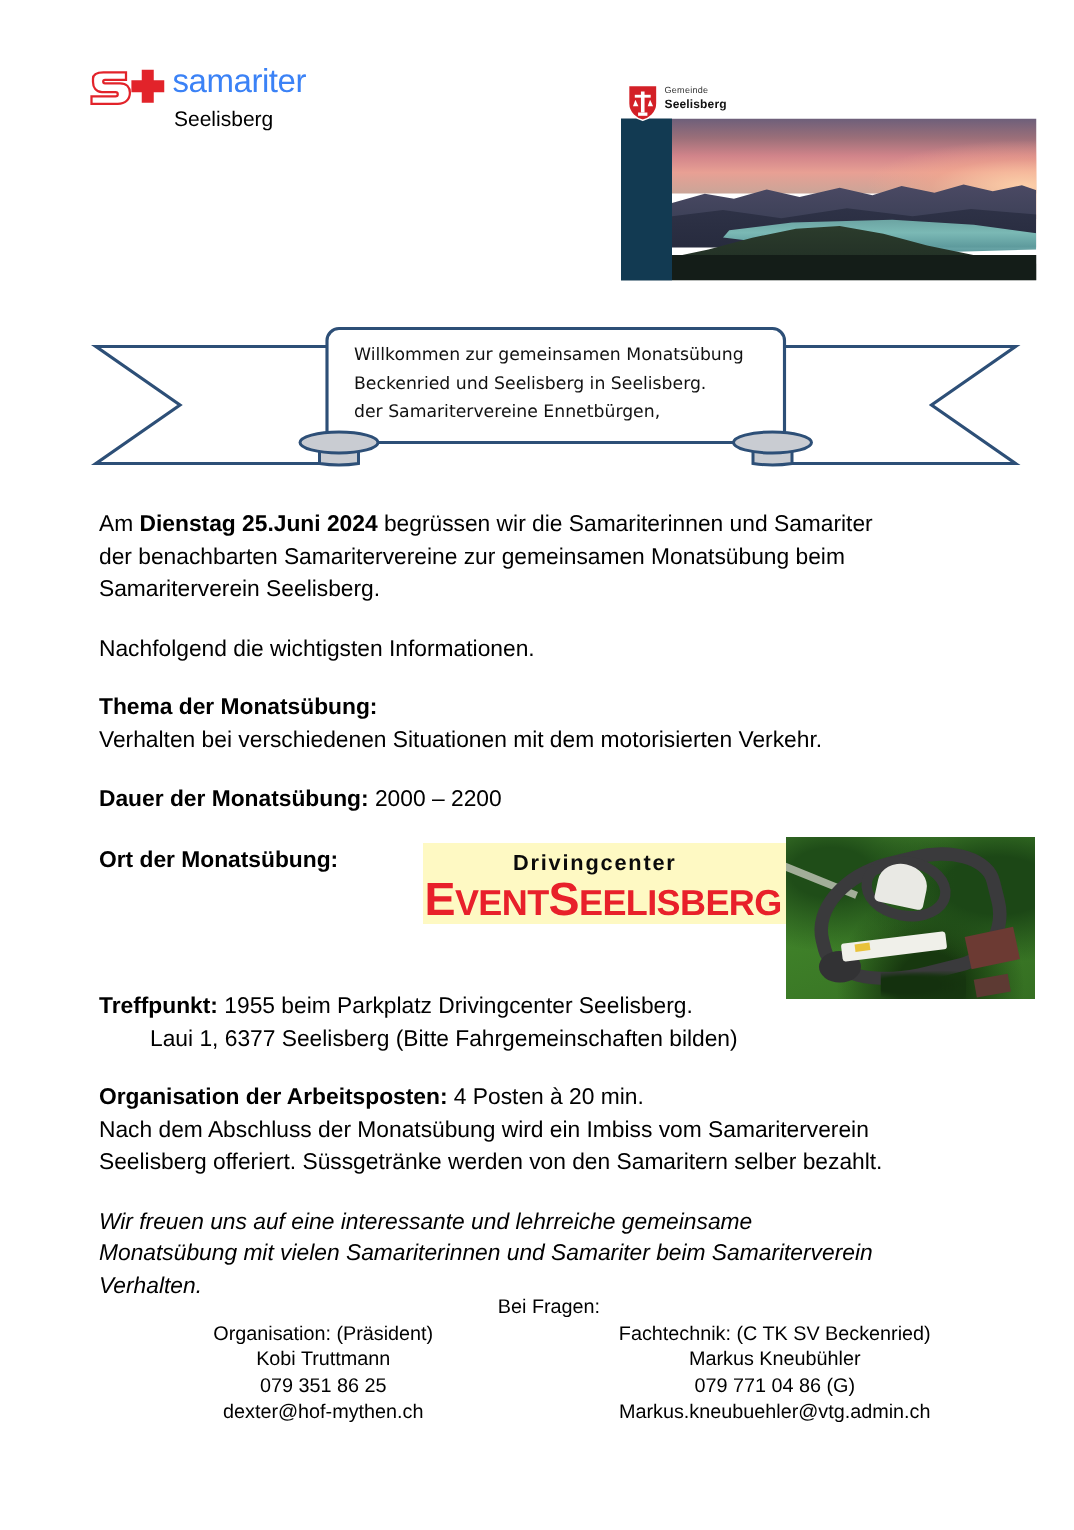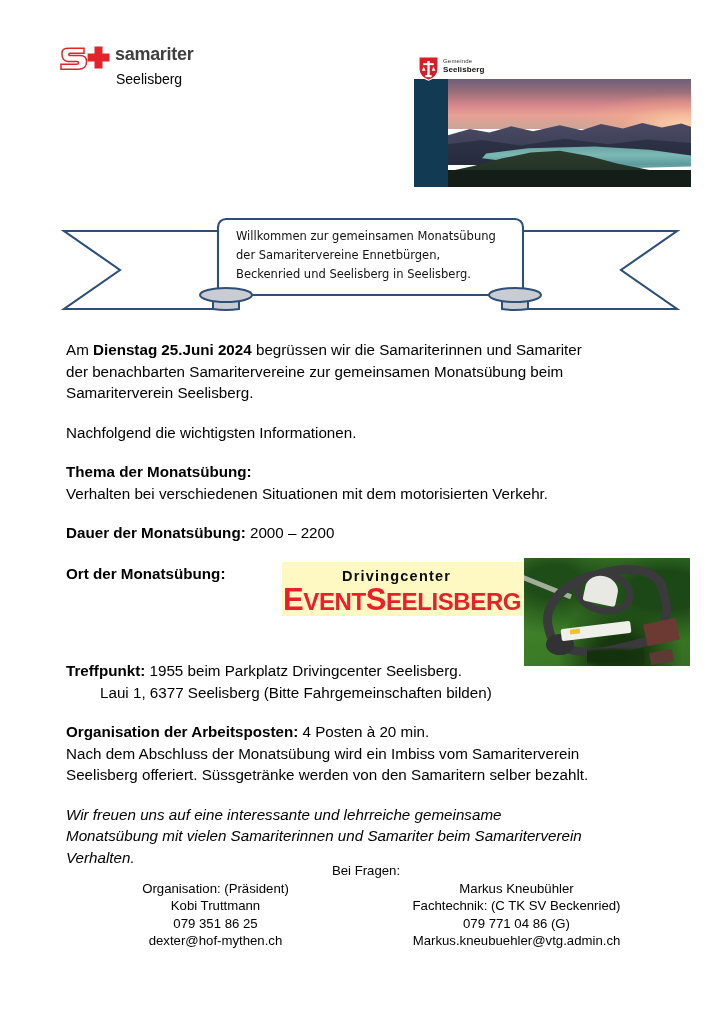--- a/index.html
+++ b/index.html
@@ -23,22 +23,22 @@
   #header { position: absolute; left: 0; top: 0; width: 716px; height: 200px; }
 
   .samariter-logo {
     position: absolute;
     left: 58px; top: 44px;
     width: 230px; height: 48px;
   }
   .sam-mark { position: absolute; left: 0; top: 2px; width: 52px; height: 26px; }
   .sam-word {
     position: absolute; left: 57px; top: -3px;
-    font-size: 18px; font-weight: bold; letter-spacing: -0.3px;
-    color: #404040; line-height: 26px;
+    font-size: 22px; font-weight: normal; letter-spacing: -0.3px;
+    color: #3b82f6; line-height: 26px;
   }
   .sam-sub {
     position: absolute; left: 58px; top: 26px;
     font-size: 14px; color: #000; line-height: 18px;
   }
 
   
   #gemeinde-block {
     position: absolute;
     left: 414px; top: 56px;
@@ -303,22 +303,22 @@
       <path d="M155 88 L155 104 A26 7 0 0 0 181 104 L181 88 Z" fill="#c9ccd2" stroke="#2d4f77" stroke-width="2"></path>
       <path d="M444 88 L444 104 A26 7 0 0 0 470 104 L470 88 Z" fill="#c9ccd2" stroke="#2d4f77" stroke-width="2"></path>
 
       <path d="M168 14 L457 14 A8 8 0 0 1 465 22 L465 90 L160 90 L160 22 A8 8 0 0 1 168 14 Z" fill="#ffffff" stroke="#2d4f77" stroke-width="2.1"></path>
 
       <ellipse cx="168" cy="90" rx="26" ry="7" fill="#c9ccd2" stroke="#2d4f77" stroke-width="2"></ellipse>
       <ellipse cx="457" cy="90" rx="26" ry="7" fill="#c9ccd2" stroke="#2d4f77" stroke-width="2"></ellipse>
     </svg>
     <div class="ribbon-text">
       <div>Willkommen zur gemeinsamen Monatsübung</div>
+      <div>Beckenried und Seelisberg in Seelisberg.</div>
       <div>der Samaritervereine Ennetbürgen,</div>
-      <div>Beckenried und Seelisberg in Seelisberg.</div>
     </div>
   </div>
 
   <div id="body-text">
 
     <div class="para">
       <span>Am </span><b>Dienstag 25.Juni 2024</b><span> begrüssen wir die Samariterinnen und Samariter</span><br>
       <span>der benachbarten Samaritervereine zur gemeinsamen Monatsübung beim</span><br>
       <span>Samariterverein Seelisberg.</span>
     </div>
@@ -391,21 +391,21 @@
   <div id="contacts">
     <div class="contact-line">Bei Fragen:</div>
     <div class="contact-cols">
       <div class="contact-col">
         <div class="contact-line">Organisation: (Präsident)</div>
         <div class="contact-line">Kobi Truttmann</div>
         <div class="contact-line">079 351 86 25</div>
         <div class="contact-line">dexter@hof-mythen.ch</div>
       </div>
       <div class="contact-col right">
+        <div class="contact-line">Fachtechnik: (C TK SV Beckenried)</div>
         <div class="contact-line">Markus Kneubühler</div>
-        <div class="contact-line">Fachtechnik: (C TK SV Beckenried)</div>
         <div class="contact-line">079 771 04 86 (G)</div>
         <div class="contact-line">Markus.kneubuehler@vtg.admin.ch</div>
       </div>
     </div>
   </div>
 
 </div>
 
 </body></html>

